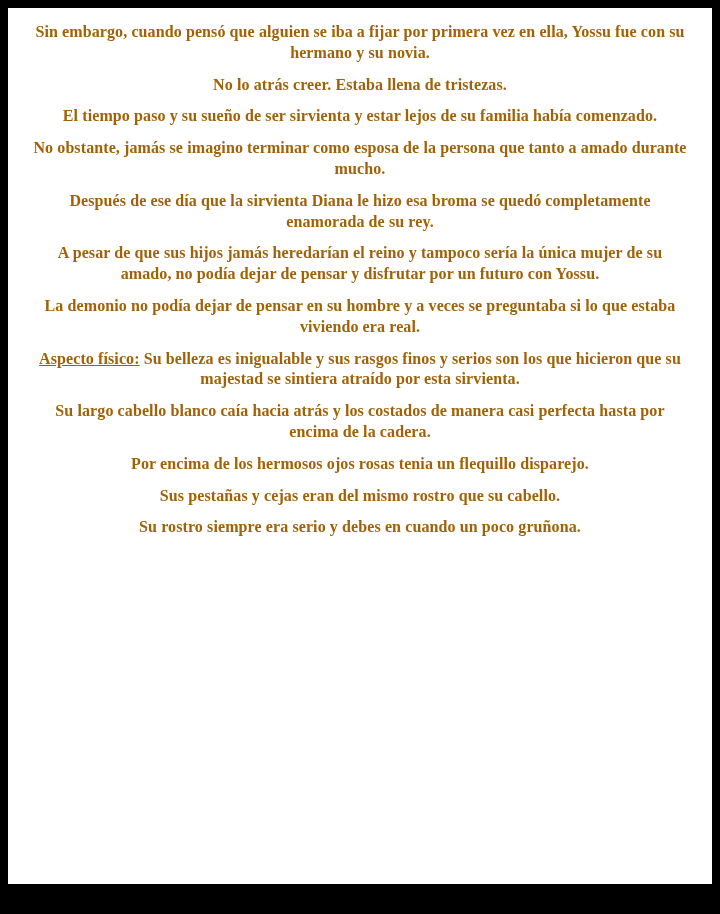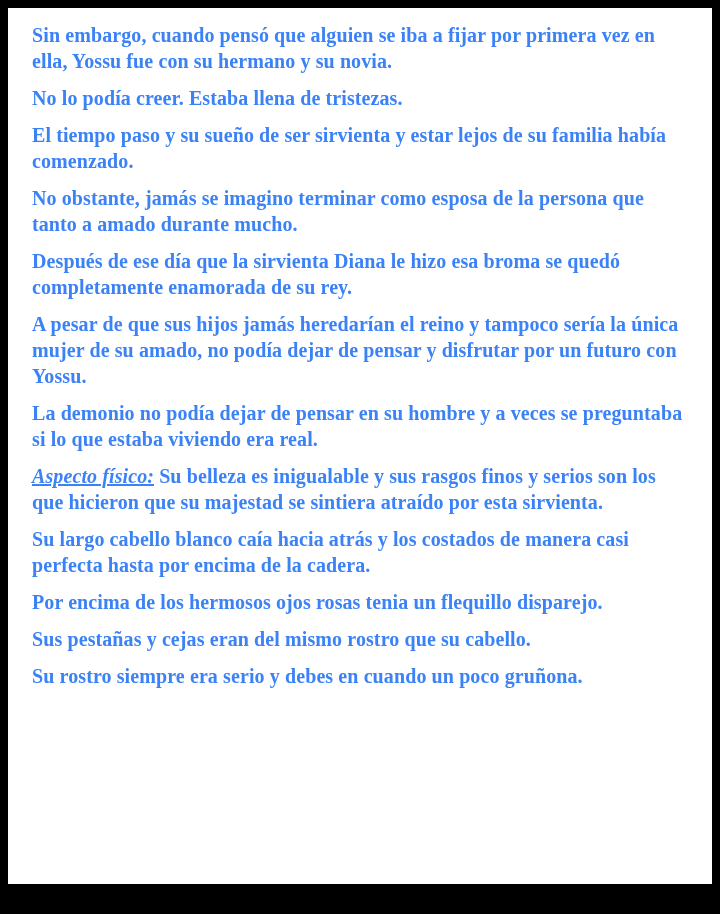--- a/index.html
+++ b/index.html
@@ -20,52 +20,52 @@
     height: 876px;
     background: #ffffff;
     box-sizing: border-box;
     padding: 14px 24px 10px 24px;
     overflow: hidden;
   }
   .doc-body {
     display: block;
   }
   .para {
+    text-align: center;
     font-weight: bold;
-    font-size: 20px;
+    font-size: 16px;
     line-height: 1.30;
-    color: #3b82f6;
+    color: #a16207;
     margin: 0 0 11px 0;
     letter-spacing: 0.1px;
   }
   .para:last-child {
     margin-bottom: 14px;
   }
   .para .lead {
-    font-style: italic;
     text-decoration: underline;
   }
   .bottom-strip {
     position: absolute;
     left: 0;
     top: 884px;
     width: 720px;
     height: 30px;
     background: #000000;
   }
 </style>
 </head>
 <body>
 
 <div class="page">
   <div class="doc-body">
 
     <p class="para"><span>Sin embargo, cuando pensó que alguien se iba a fijar por primera vez en ella, Yossu fue con su hermano y su novia.</span></p>
 
-    <p class="para"><span>No lo podía creer. Estaba llena de tristezas.</span></p>
+    <p class="para"><span>No lo atrás creer. Estaba llena de tristezas.</span></p>
 
 
     <p class="para"><span>El tiempo paso y su sueño de ser sirvienta y estar lejos de su familia había comenzado.</span></p>
 
     <p class="para"><span>No obstante, jamás se imagino terminar como esposa de la persona que tanto a amado durante mucho.</span></p>
 
 
     <p class="para"><span>Después de ese día que la sirvienta Diana le hizo esa broma se quedó completamente enamorada de su rey.</span></p>
 
     <p class="para"><span>A pesar de que sus hijos jamás heredarían el reino y tampoco sería la única mujer de su amado, no podía dejar de pensar y disfrutar por un futuro con Yossu.</span></p>

